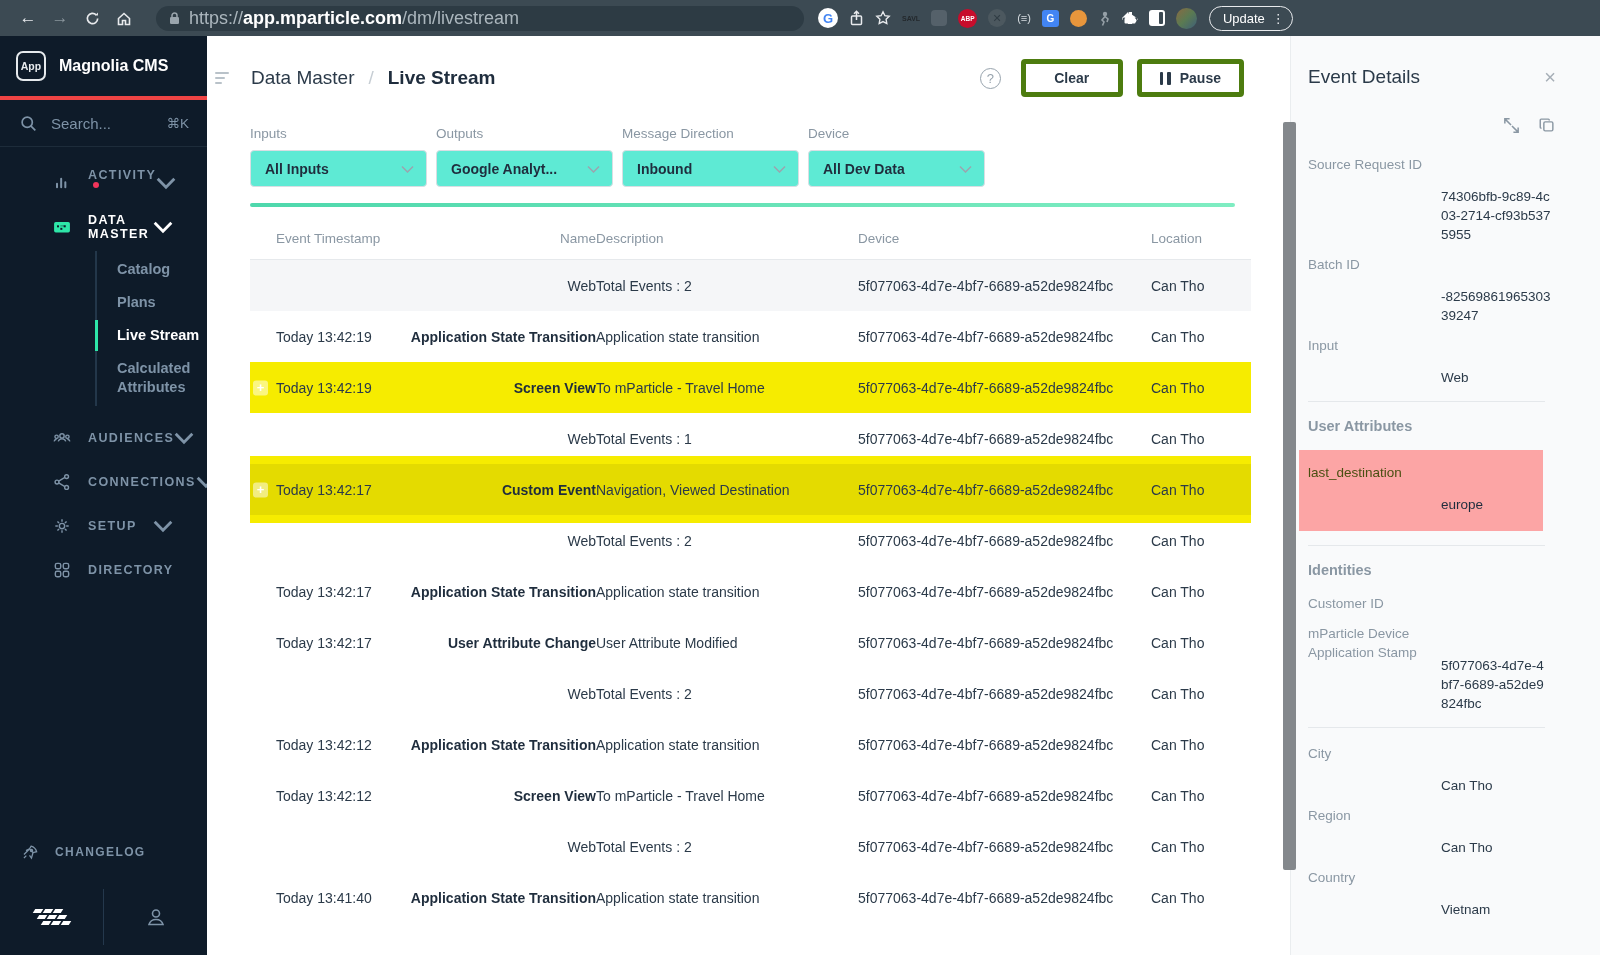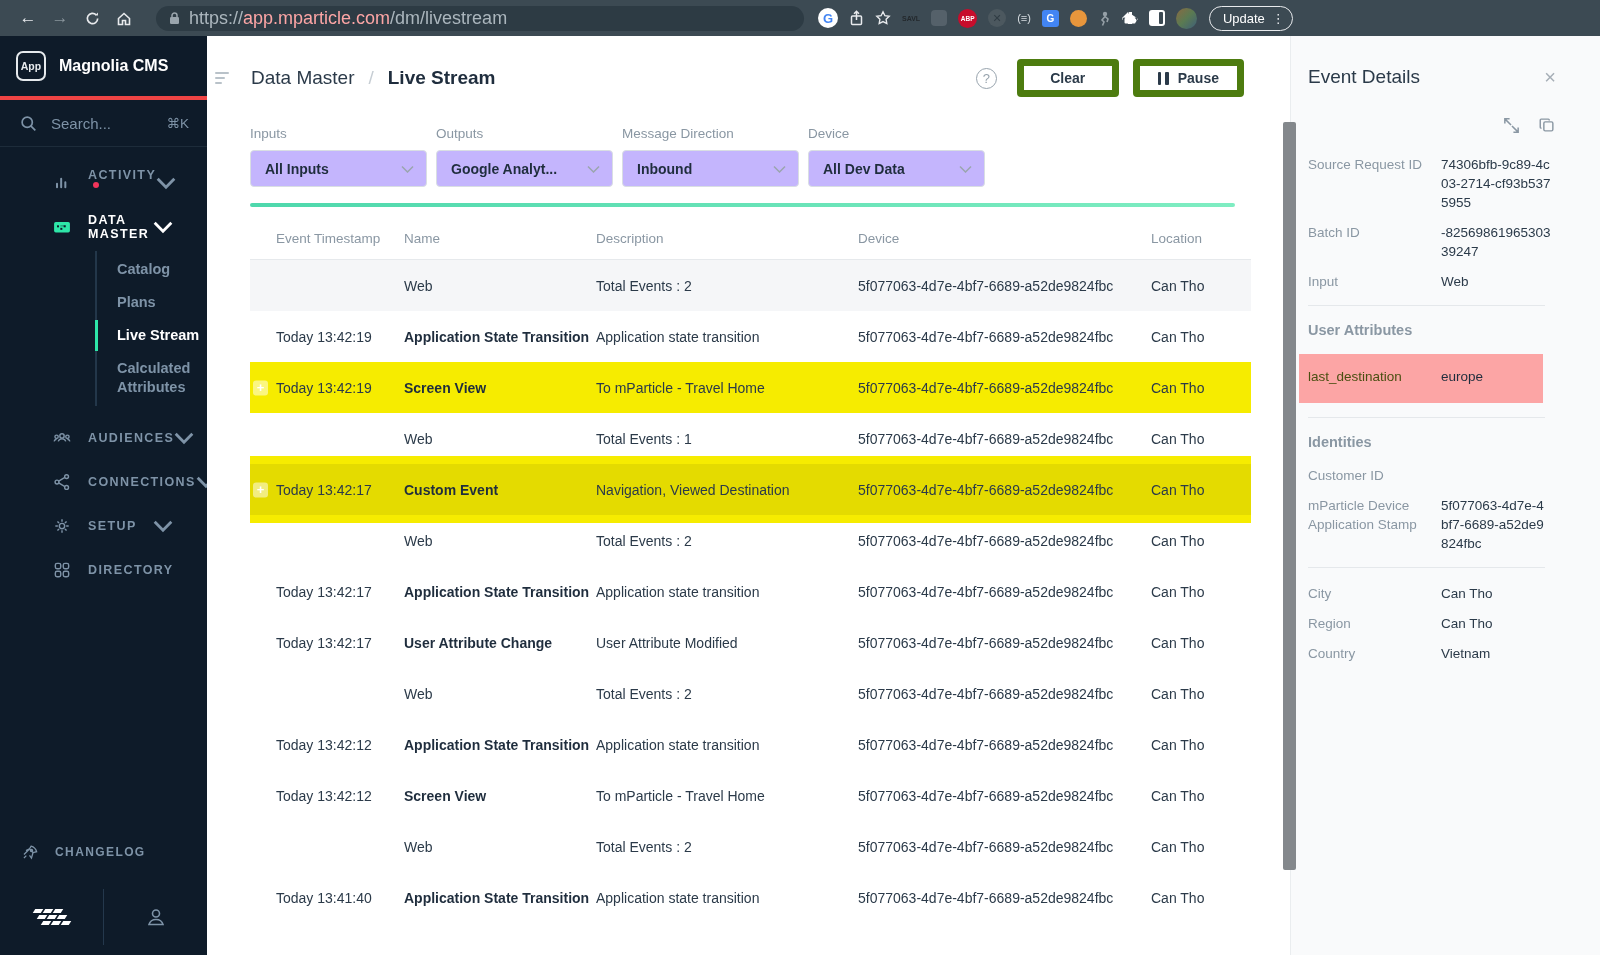--- a/index.html
+++ b/index.html
@@ -5,21 +5,21 @@
   * { box-sizing: border-box; margin: 0; padding: 0; }
   html,body { width:1600px; height:955px; overflow:hidden; }
   body { font-family:"Liberation Sans","DejaVu Sans",sans-serif; background:#fff; }
 
   
   .browser-bar { height:36px; background:#3C4A53; display:flex; align-items:center; padding:0 12px; }
   .nav-btn { width:32px; text-align:center; color:#E8EAED; font-size:17px; cursor:pointer; }
   .nav-btn.fwd { color:#8B969D; }
   .nav-btn svg { vertical-align:middle; }
   .url-pill { display:flex; align-items:center; height:25px; width:648px; margin-left:16px; background:#2D3B44; border-radius:13px; padding:0 13px; font-size:18px; color:#ABB6BD; white-space:nowrap; }
-  .url-pill .host { color:#fca5a5; font-weight:normal; }
+  .url-pill .host { color:#ffffff; font-weight:bold; }
   .lock-icon { margin-right:9px; display:inline-flex; }
   .ext-row { display:flex; align-items:center; margin-left:14px; gap:11px; }
   .chip { display:inline-flex; align-items:center; justify-content:center; cursor:pointer; }
   .g-circle { width:20px; height:20px; border-radius:50%; background:#fff; color:#4285F4; font-weight:bold; font-size:13px; }
   .savl { color:#23282C; font-size:7px; font-weight:bold; letter-spacing:0; }
   .robot { width:16px; height:16px; border-radius:4px; background:#55616A; }
   .abp { width:19px; height:19px; border-radius:50%; background:#C70D2C; color:#fff; font-size:6.5px; font-weight:bold; }
   .graycircle { width:18px; height:18px; border-radius:50%; background:#4C585F; color:#303C44; font-size:11px; font-weight:bold; }
   .paren { color:#D6DCE0; font-size:11px; }
   .translate { width:17px; height:17px; border-radius:3px; background:#4285F4; color:#fff; font-size:10px; font-weight:bold; }
@@ -68,35 +68,35 @@
   .main { flex:1; background:#fff; overflow:hidden; }
   .main-header { display:flex; align-items:center; margin-top:20px; height:44px; padding:0 46px 0 8px; }
   .collapse-ic { display:flex; flex-direction:column; gap:3px; width:16px; margin-right:20px; cursor:pointer; }
   .collapse-ic span { height:2px; background:#B9C2C9; border-radius:1px; }
   .collapse-ic span:nth-child(1){ width:14px; } .collapse-ic span:nth-child(2){ width:10px; } .collapse-ic span:nth-child(3){ width:7px; }
   .crumb { font-size:19px; color:#2B3A49; cursor:pointer; }
   .crumb-sep { color:#C7CED4; font-size:19px; margin:0 14px; }
   .crumb-cur { font-size:19px; font-weight:bold; color:#1F2D3D; }
   .hdr-right { margin-left:auto; display:flex; align-items:center; gap:14px; }
   .help-ic { width:21px; height:21px; border:1.5px solid #97A3AD; border-radius:50%; color:#97A3AD; font-size:13px; display:flex; align-items:center; justify-content:center; cursor:pointer; margin-right:6px; }
-  .btn { height:38px; min-width:102px; background:#fff; border:7px solid #4d7c0f; border-radius:4px; font-size:14px; font-weight:bold; color:#2B3A49; display:inline-flex; align-items:center; justify-content:center; gap:9px; cursor:pointer; padding:0 18px; font-family:inherit; }
+  .btn { height:38px; min-width:102px; background:#fff; border:5px solid #4d7c0f; border-radius:4px; font-size:14px; font-weight:bold; color:#2B3A49; display:inline-flex; align-items:center; justify-content:center; gap:9px; cursor:pointer; padding:0 18px; font-family:inherit; }
   .pause-bars { display:inline-flex; gap:4px; }
   .pause-bars i { width:3.5px; height:13px; background:#2B3A49; border-radius:1px; }
 
   .content { padding-left:43px; }
   .filters { display:flex; gap:9px; margin-top:26px; }
   .filter { width:177px; }
   .filter-label { font-size:13.5px; color:#8A97A3; margin-bottom:9px; }
-  .select { height:37px; border:1px solid #D9DEE3; border-radius:4px; display:flex; align-items:center; padding:0 12px 0 14px; font-size:14px; font-weight:bold; color:#1F2D3D; cursor:pointer; background:#c4b5fd; }
+  .select { height:37px; border:1px solid #D9DEE3; border-radius:4px; display:flex; align-items:center; padding:0 12px 0 14px; font-size:14px; font-weight:bold; color:#1F2D3D; cursor:pointer; background:#5eead4; }
   .select .chev-d { margin-left:auto; color:#9AA5AE; }
   .teal-line { width:985px; height:4px; border-radius:2px; margin-top:16px; background:linear-gradient(90deg,#4ED8AC,#7FEDC2); }
 
   .thead { display:flex; width:1001px; color:#8A97A3; font-size:13.5px; margin-top:24px; padding-bottom:13px; border-bottom:1px solid #E6E9EC; }
   .c-ts { width:154px; padding-left:26px; position:relative; }
-  .c-name { width:192px; }
+  .c-name { width:192px;text-align:right; }
   .c-desc { width:262px; }
   .c-dev { width:293px; }
   .c-loc { flex:1; }
   .tbody { width:1001px; }
   .trow { display:flex; align-items:center; height:51px; font-size:14px; color:#2B3A49; cursor:pointer; }
   .trow .bold { font-weight:bold; color:#1F2D3D; }
   .row-gray { background:#F5F6F8; }
   .row-yellow { background:#F6EC00; }
   .yellow-wrap { background:#F6EC00; padding:8px 0; margin:-8px 0; position:relative; z-index:1; }
   .row-selected { background:rgba(70,70,0,0.10); }
@@ -105,21 +105,21 @@
   
   .panel { width:310px; flex-shrink:0; background:#F9FAFB; border-left:1px solid #EAEDEF; position:relative; }
   .panel-head { display:flex; align-items:center; padding:30px 44px 0 17px; }
   .panel-title { font-size:19px; color:#2B3A49; }
   .close-x { margin-left:auto; color:#A6AEB6; font-size:20px; cursor:pointer; line-height:1; }
   .panel-tools { display:flex; justify-content:flex-end; gap:17px; padding:28px 44px 0 17px; color:#8A97A3; }
   .panel-tools svg { cursor:pointer; }
   .panel-body { padding:20px 17px 0 17px; font-size:13.5px; }
   .kv { display:flex; margin-bottom:11px; line-height:19px; }
   .kv-label { width:133px; color:#8A97A3; flex-shrink:0; padding-right:10px; }
-  .kv-value { width:110px; color:#2B3A49; word-break:break-all; }
+  .kv-value { width:110px; color:#2B3A49; word-break:break-all;margin-top:32px; }
   .divider { height:1px; background:#E5E8EB; margin:14px 38px 16px 0; }
   .sec-heading { color:#8A97A3; font-size:14.5px; font-weight:600; margin-bottom:16px; }
   .ua-highlight { background:#fca5a5; margin:0 40px 4px -9px; padding:13px 0 6px 9px; }
   .ua-highlight .kv-label,.ua-highlight .kv-value { color:#1F2D3D; }
   .ua-highlight .kv-label { color:#4A4F12; }
 </style>
 </head>
 <body>
 
 <div class="browser-bar">

